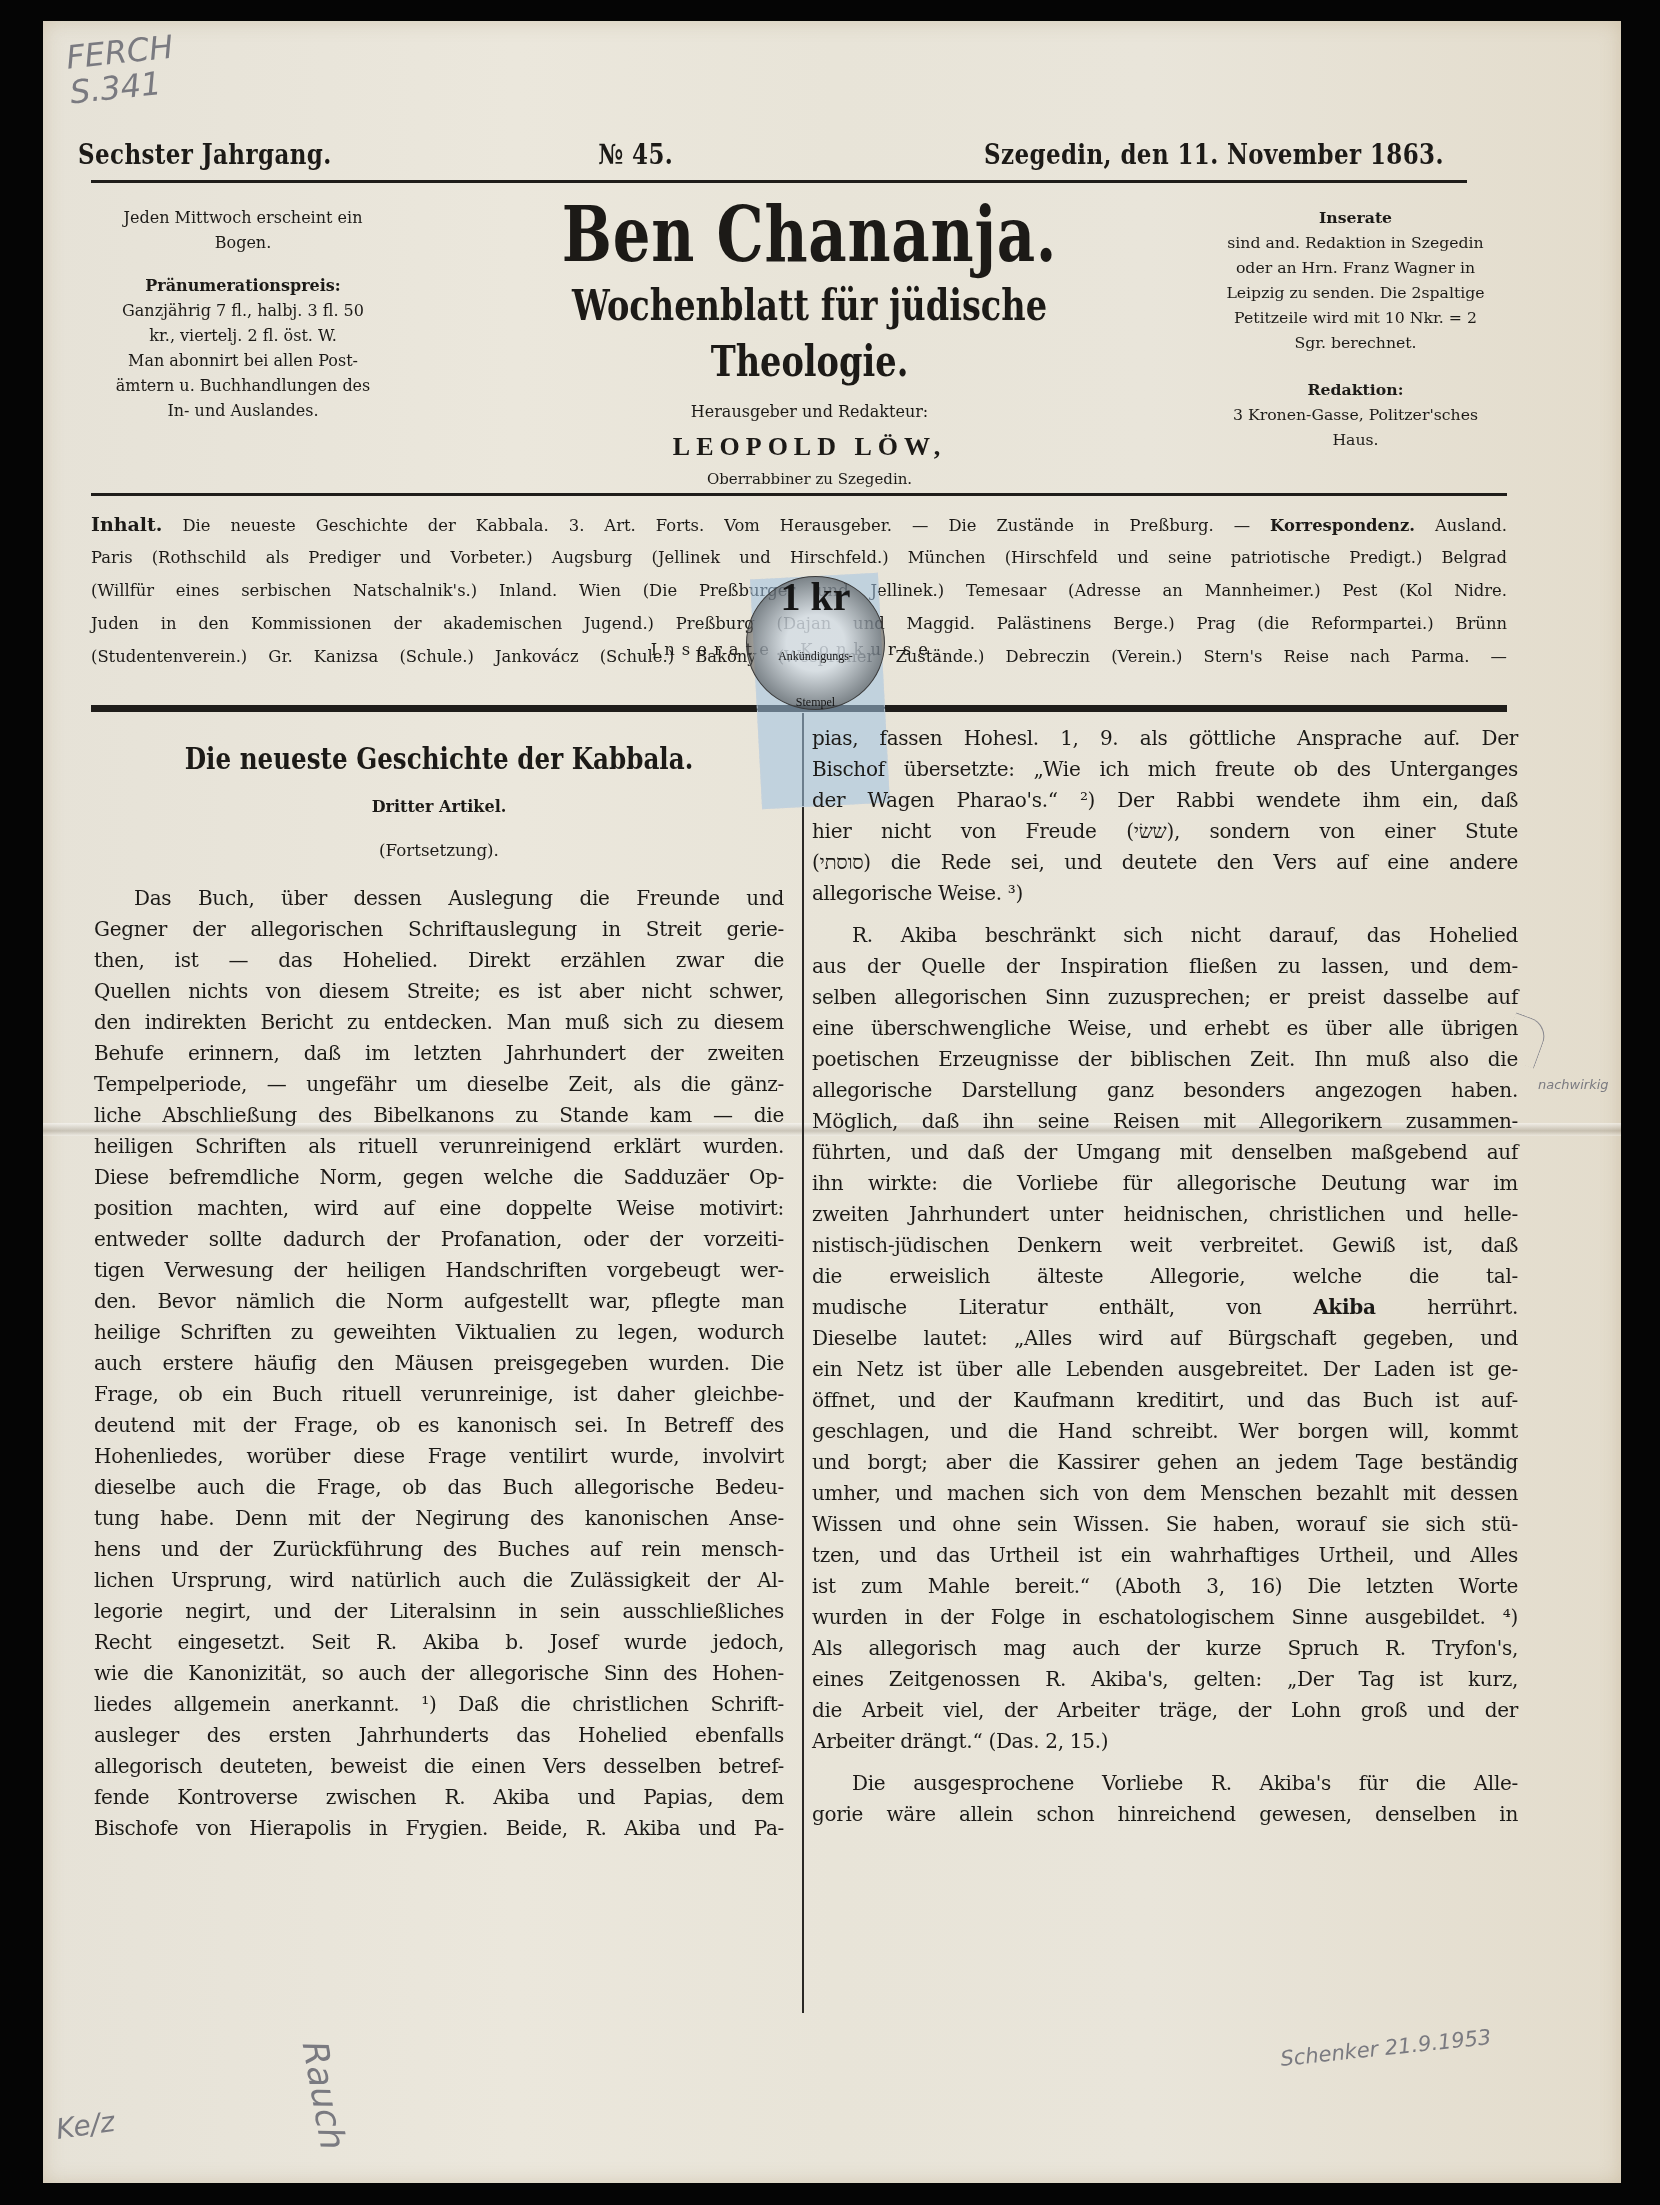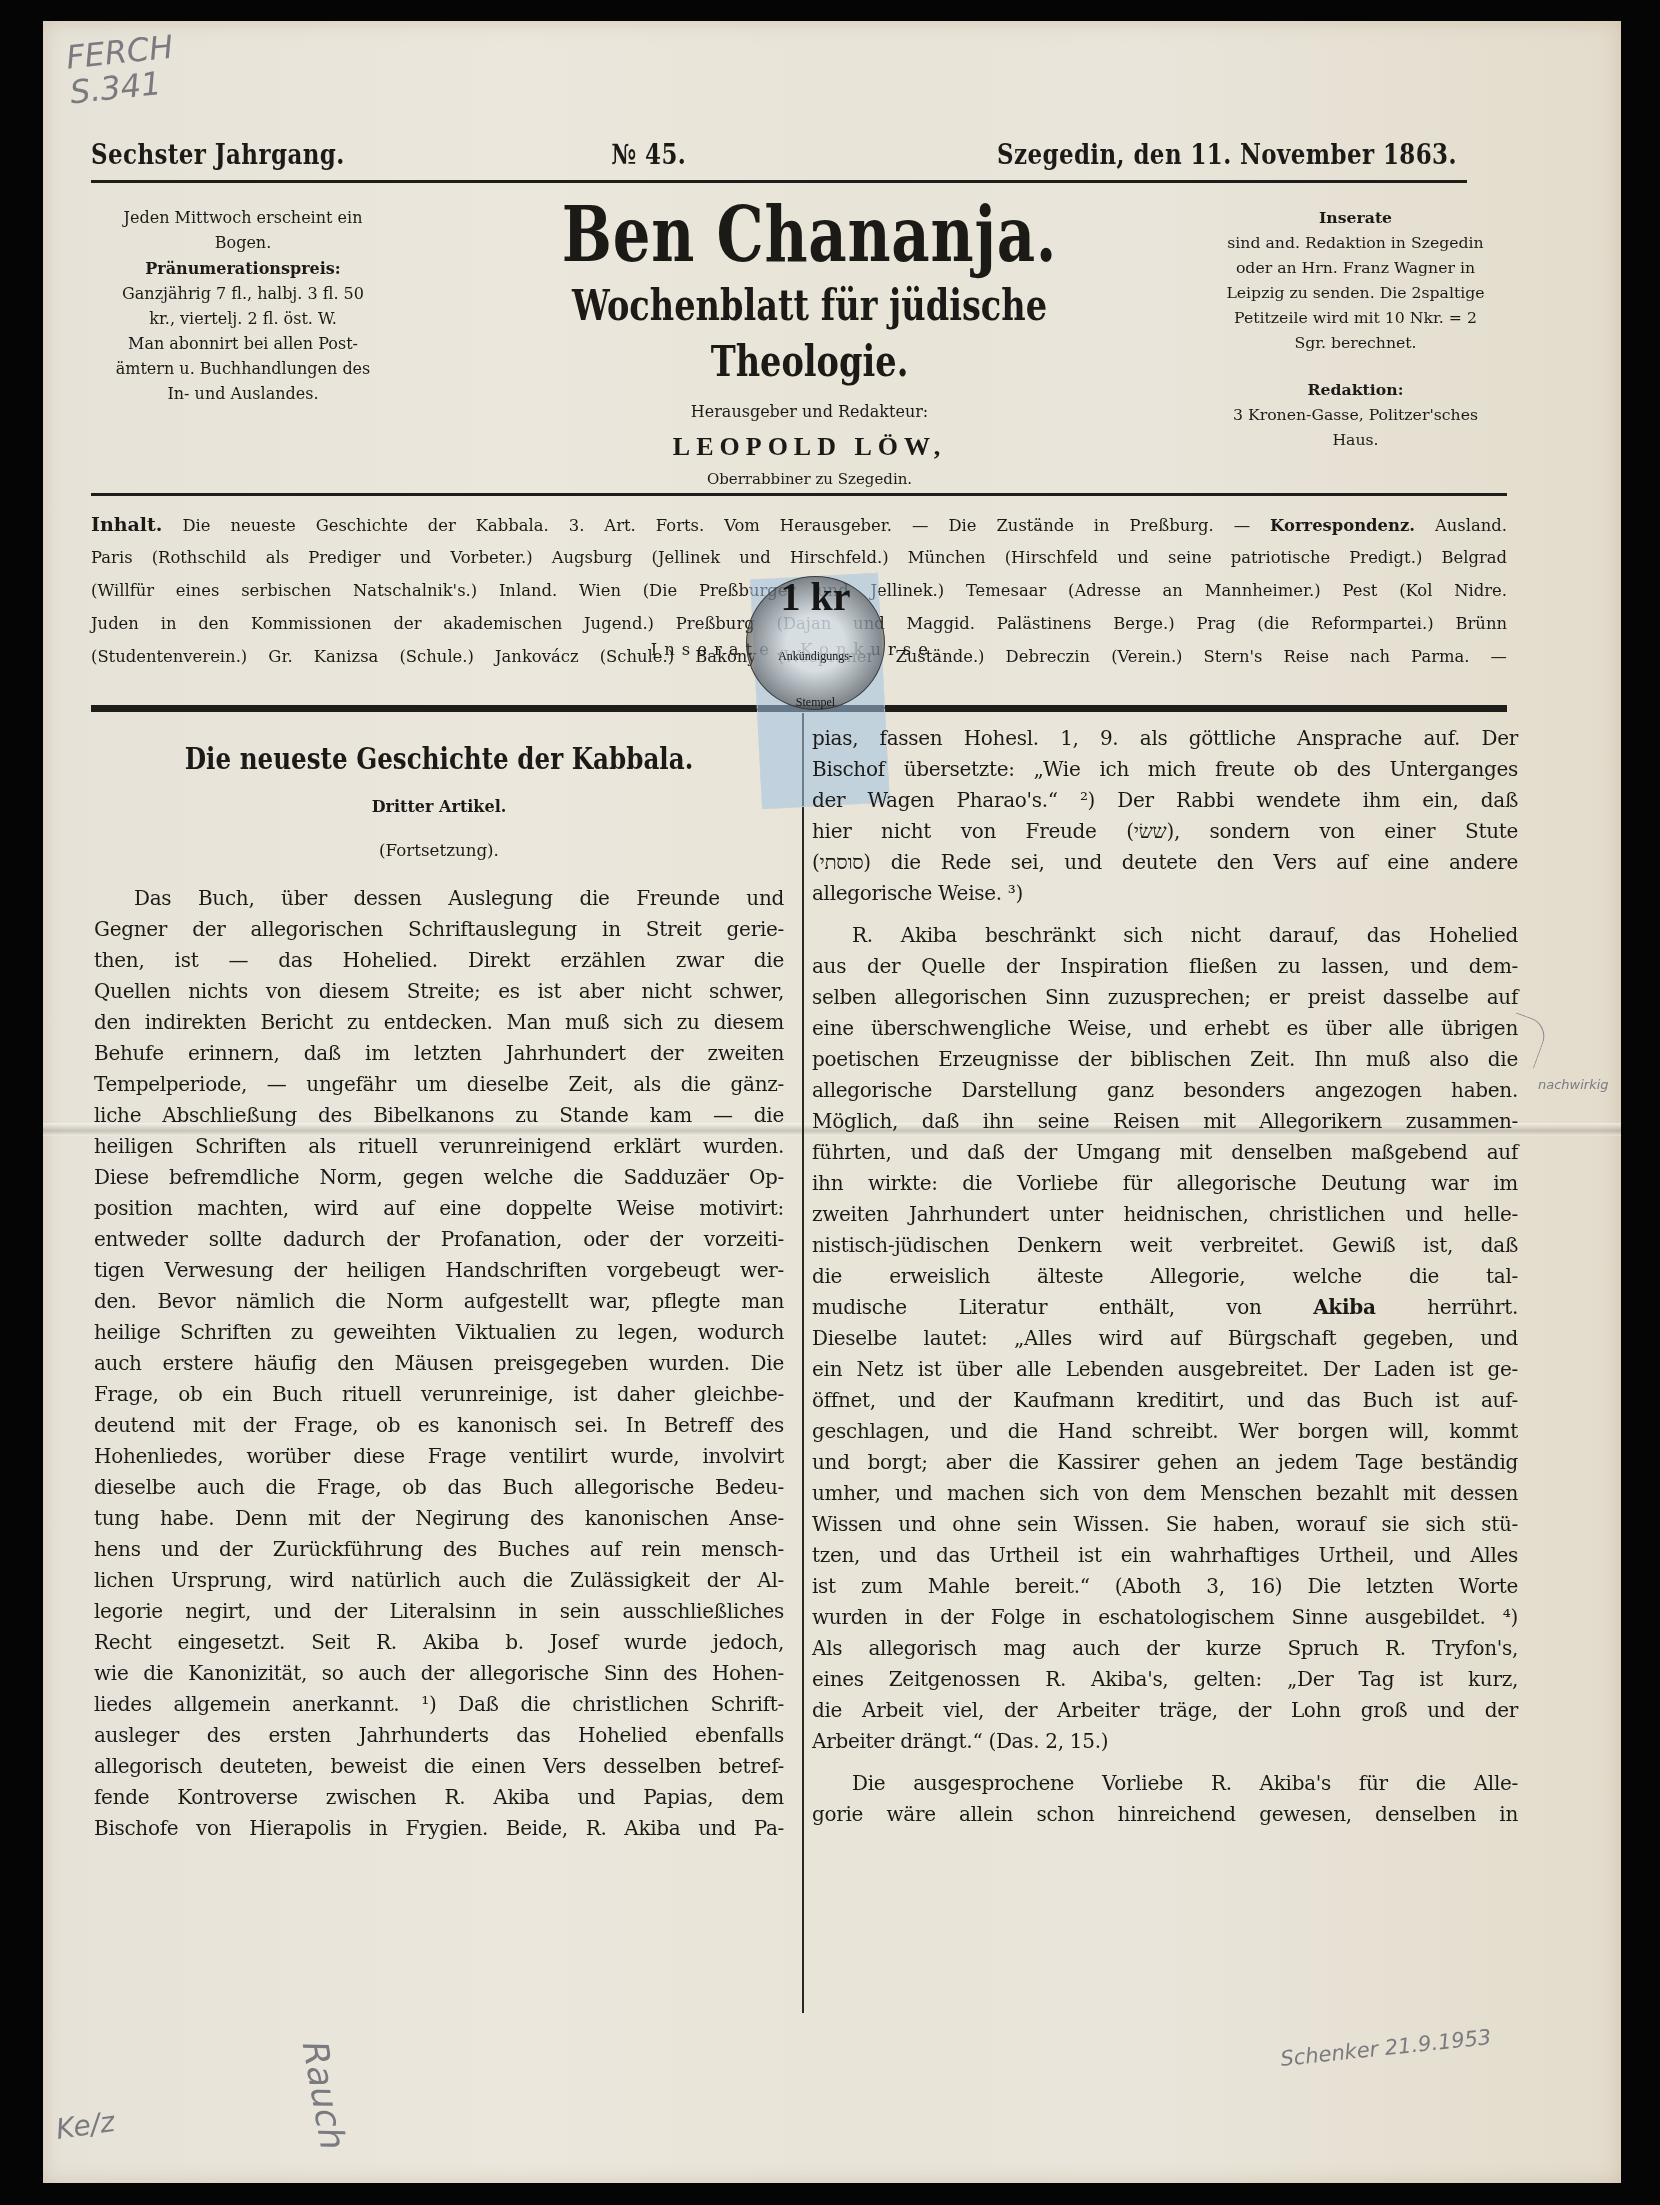--- a/index.html
+++ b/index.html
@@ -17,21 +17,21 @@
       background: linear-gradient(180deg, rgba(255,255,255,0.5), rgba(110,100,85,0.25) 60%, rgba(255,255,255,0.3));
     }
     .pencil { position: absolute; color: #7a7a80; font-family: "DejaVu Sans", sans-serif; font-style: italic; }
     .p-ferch { left: 68px; top: 35px; font-size: 32px; line-height: 35px; transform: rotate(-6deg); }
     .p-rauch { left: 334px; top: 2038px; font-size: 35px; transform: rotate(80deg); transform-origin: left top; }
     .p-kez { left: 56px; top: 2109px; font-size: 28px; transform: rotate(-8deg); }
     .p-schenker { left: 1280px; top: 2036px; font-size: 21px; transform: rotate(-6deg); }
     .p-margin { left: 1538px; top: 1077px; font-size: 13px; }
     .p-bracket { left: 1507px; top: 1017px; width: 35px; height: 46px; border: 1.5px solid #8a8a90; border-left: none; border-bottom: none; border-radius: 0 20px 0 0; position: absolute; transform: rotate(20deg); }
 
-    .masthead-row { position: absolute; left: 91px; width: 1366px; top: 129px; height: 51px; display: flex; align-items: center; justify-content: space-between; }
+    .masthead-row { position: absolute; left: 78px; width: 1366px; top: 129px; height: 51px; display: flex; align-items: center; justify-content: space-between; }
     .mast-text { font-family: "DejaVu Serif", serif; font-size: 28px; font-weight: bold; letter-spacing: 0.5px; transform: scaleX(0.82); }
     .mast-left { transform-origin: left center; }
     .mast-right { transform-origin: right center; }
     .rule { position: absolute; background: #1f1d1a; }
     .rule-top { left: 91px; top: 180px; width: 1376px; height: 2.5px; }
     .rule-mid { left: 91px; top: 493px; width: 1416px; height: 3px; }
     .rule-bottom { left: 91px; top: 705px; width: 1416px; height: 7px; }
     .col-divider { position: absolute; left: 802px; top: 713px; width: 1.5px; height: 1300px; background: #2a2825; }
 
     .left-box { position: absolute; left: 86px; top: 205px; width: 314px; text-align: center; font-size: 16px; line-height: 25px; font-family: "DejaVu Serif", serif; }
@@ -83,21 +83,21 @@
 <div class="masthead-row">
   <span class="mast-text mast-left">Sechster Jahrgang.</span>
   <span class="mast-text">№ 45.</span>
   <span class="mast-text mast-right">Szegedin, den 11. November 1863.</span>
 </div>
 <div class="rule rule-top"></div>
 
 <div class="left-box">
   <div>Jeden Mittwoch erscheint ein</div>
   <div>Bogen.</div>
-  <div class="bold" style="margin-top:1px">Pränumerationspreis:</div>
+  <div class="bold" style="margin-top:18px">Pränumerationspreis:</div>
   <div>Ganzjährig 7 fl., halbj. 3 fl. 50</div>
   <div>kr., viertelj. 2 fl. öst. W.</div>
   <div>Man abonnirt bei allen Post-</div>
   <div>ämtern u. Buchhandlungen des</div>
   <div>In- und Auslandes.</div>
 </div>
 
 <div class="center-box">
   <div class="title">Ben Chananja.</div>
   <div class="subtitle">Wochenblatt für jüdische Theologie.</div>

